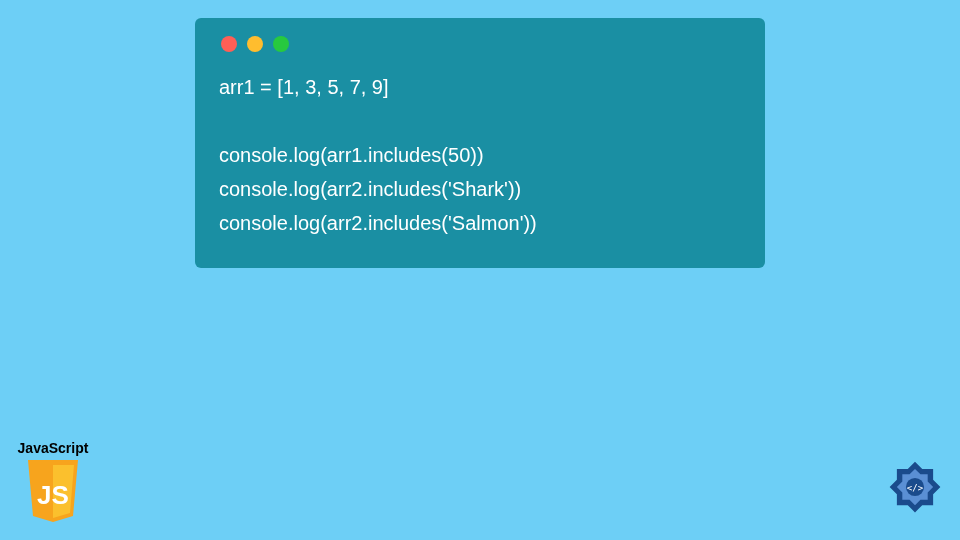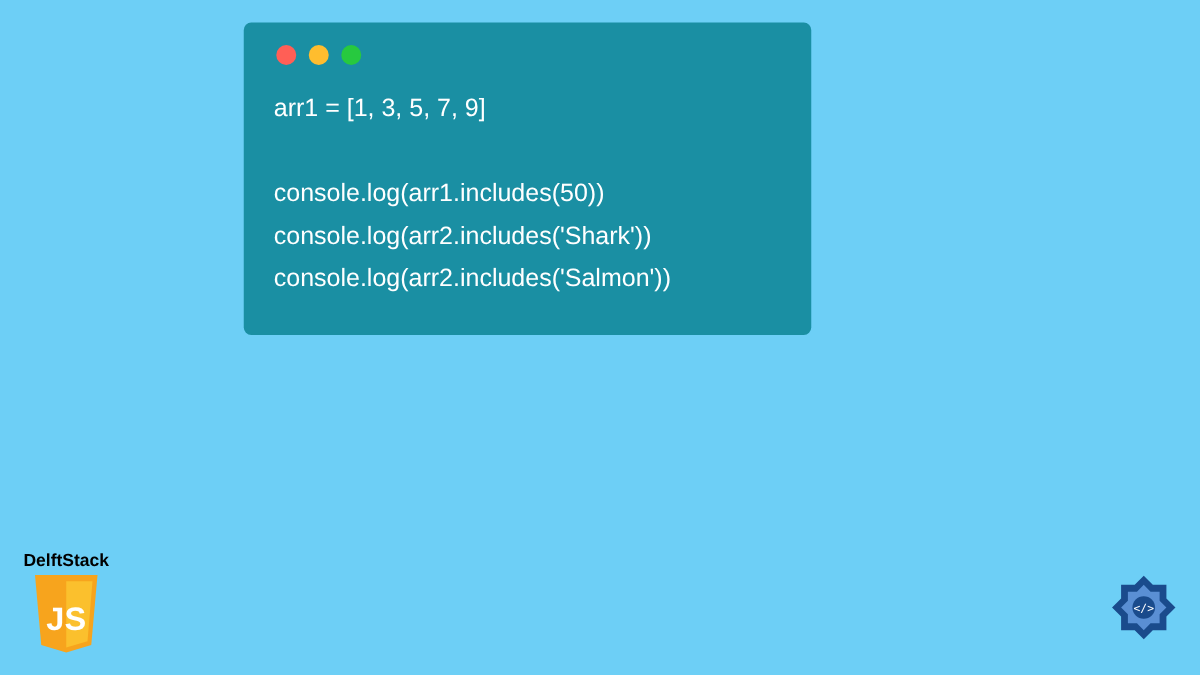--- a/index.html
+++ b/index.html
@@ -8,21 +8,21 @@
     height: 540px;
     background: #6dcff6;
     position: relative;
     font-family: Arial, Helvetica, sans-serif;
     overflow: hidden;
   }
   .code-window {
     position: absolute;
     left: 195px;
     top: 18px;
-    width: 454px;
+    width: 570px;
     background: #1a8fa3;
     border-radius: 6px;
     padding: 18px 24px 28px 24px;
   }
   .traffic-lights {
     display: flex;
     gap: 10px;
     margin-bottom: 18px;
     padding-left: 2px;
   }
@@ -94,21 +94,21 @@
   <div>
     <div class="code-line">arr1 = [1, 3, 5, 7, 9]</div>
     <div class="code-blank"></div>
     <div class="code-line">console.log(arr1.includes(50))</div>
     <div class="code-line">console.log(arr2.includes('Shark'))</div>
     <div class="code-line">console.log(arr2.includes('Salmon'))</div>
   </div>
 </div>
 
 <div class="js-badge">
-  <div class="label">DelftStack</div>
+  <div class="label">JavaScript</div>
   <div class="js-shield">
     <svg viewBox="0 0 60 66">
       <path d="M5 0 L55 0 L50 56 L30 62 L10 56 Z" fill="#f7a41d"></path>
       <path d="M30 5 L51 5 L47 53 L30 58 Z" fill="#fbc02d"></path>
       <text x="30" y="44" text-anchor="middle" font-family="Arial" font-size="26" font-weight="bold" fill="#ffffff">JS</text>
     </svg>
   </div>
 </div>
 
 <div class="brand">

